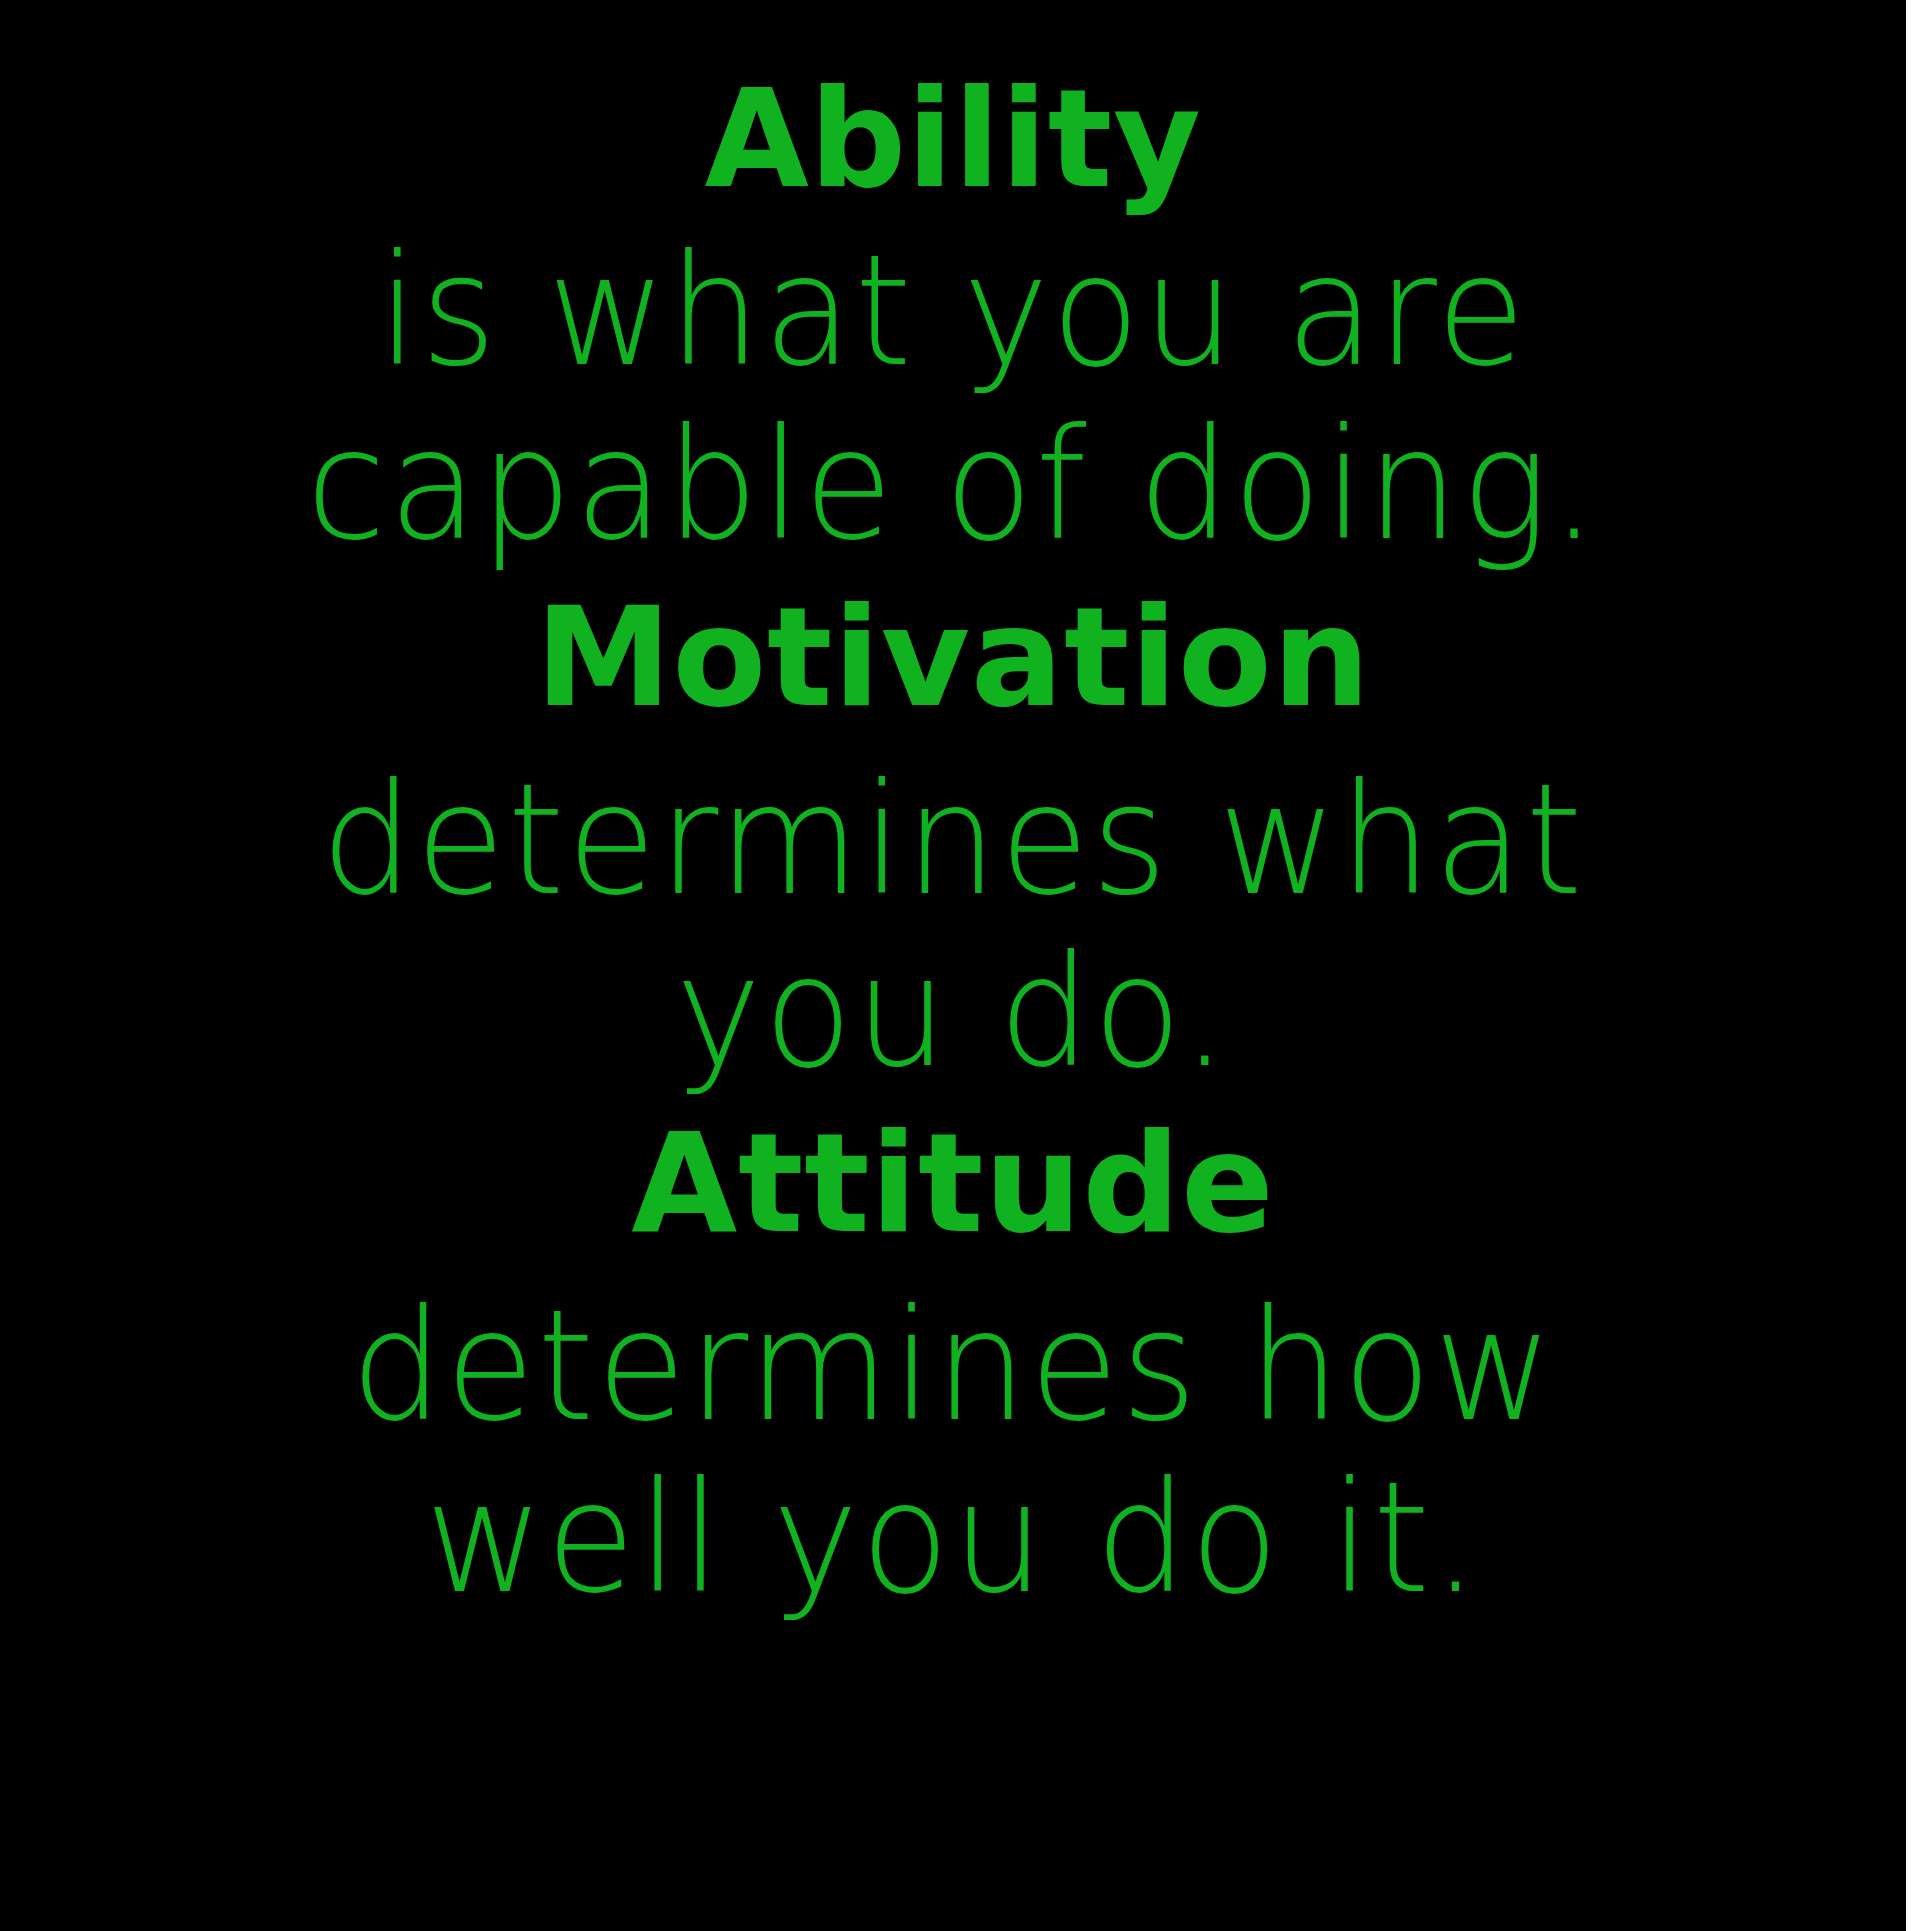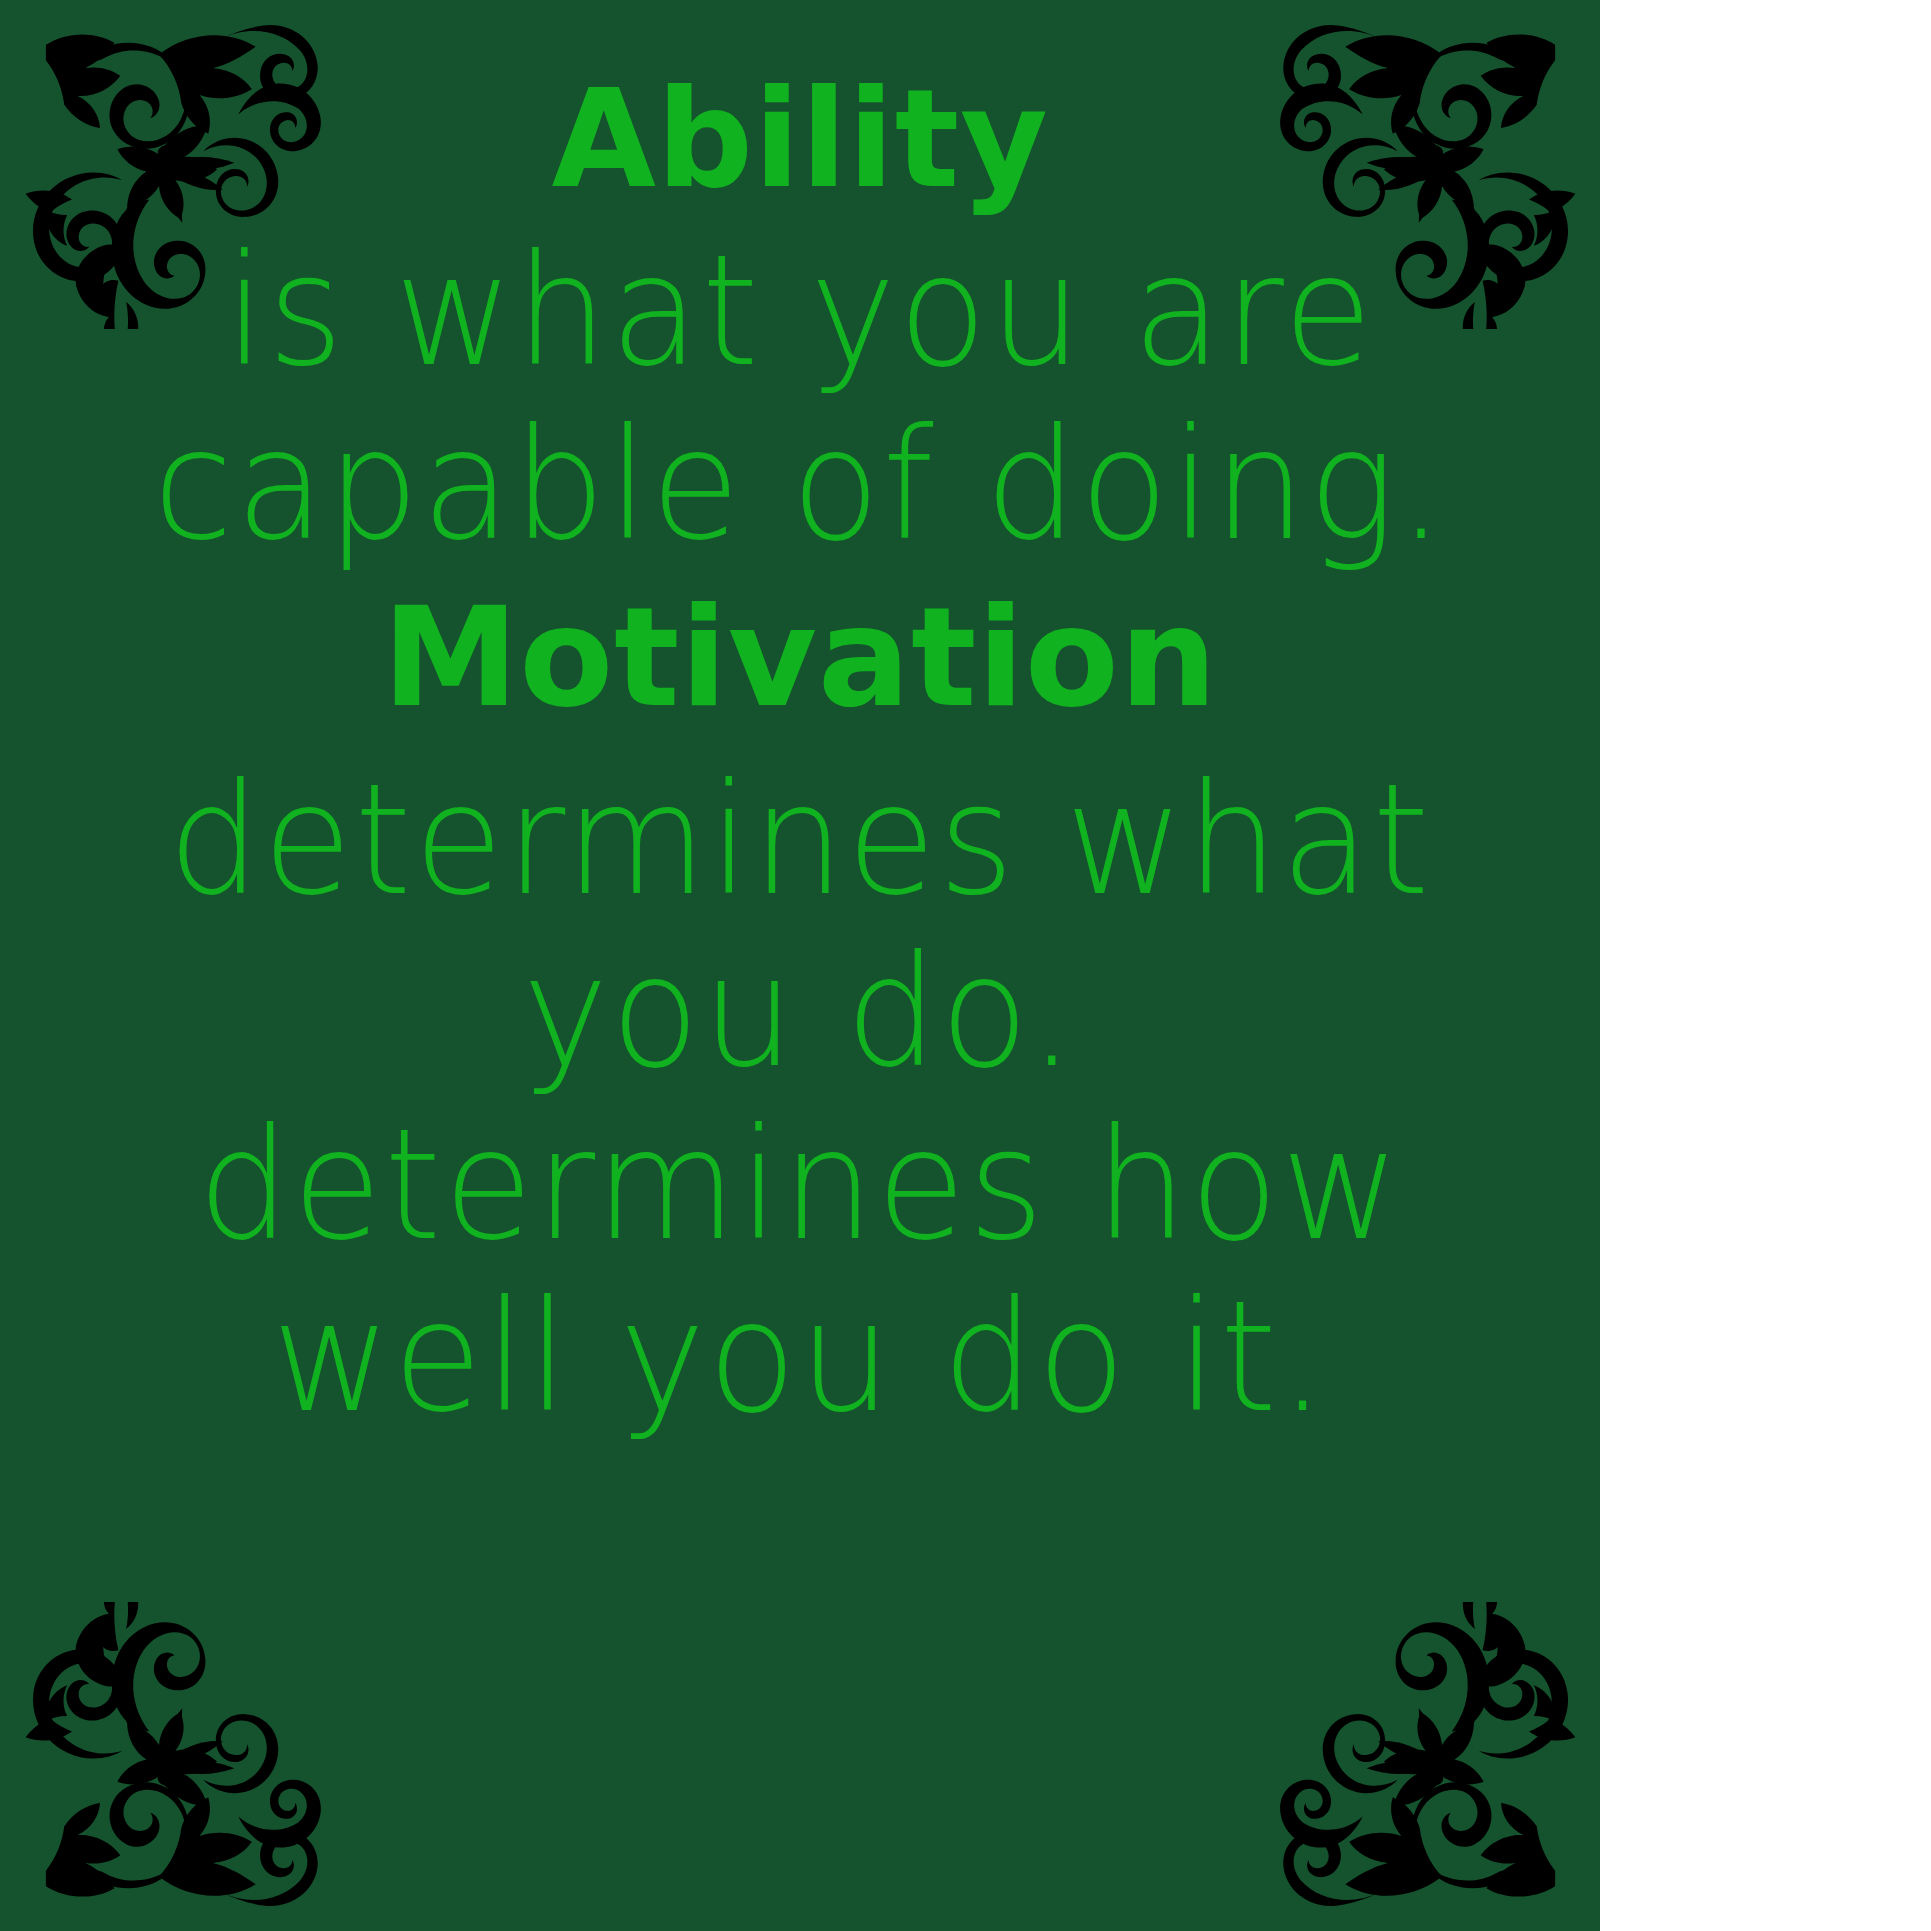--- a/index.html
+++ b/index.html
@@ -2,23 +2,23 @@
 <html><head>
 <meta charset="utf-8">
 <style>
   html, body {
     margin: 0;
     padding: 0;
     background: #ffffff;
   }
   #poster {
     position: relative;
-    width: 1600px;
+    width: 1906px;
     height: 1931px;
-    background: #14532d;
+    background: #000000;
     overflow: hidden;
     font-family: "DejaVu Sans", sans-serif;
   }
 
   
   .ornament {
     position: absolute;
     width: 319px;
     height: 319px;
     pointer-events: none;
@@ -377,18 +377,19 @@
     </svg>
   </div>
 
   <div id="quote">
     <span class="line bold line-ability">Ability</span>
     <span class="line thin line-is-what">is what you are</span>
     <span class="line thin line-capable">capable of doing.</span>
     <span class="line bold line-motivation">Motivation</span>
     <span class="line thin line-determines1">determines what</span>
     <span class="line thin line-youdo">you do.</span>
+    <span class="line bold line-attitude">Attitude</span>
     <span class="line thin line-determines2">determines how</span>
     <span class="line thin line-wellyou">well you do it.</span>
   </div>
 
 </div>
 
 
 </body></html>

